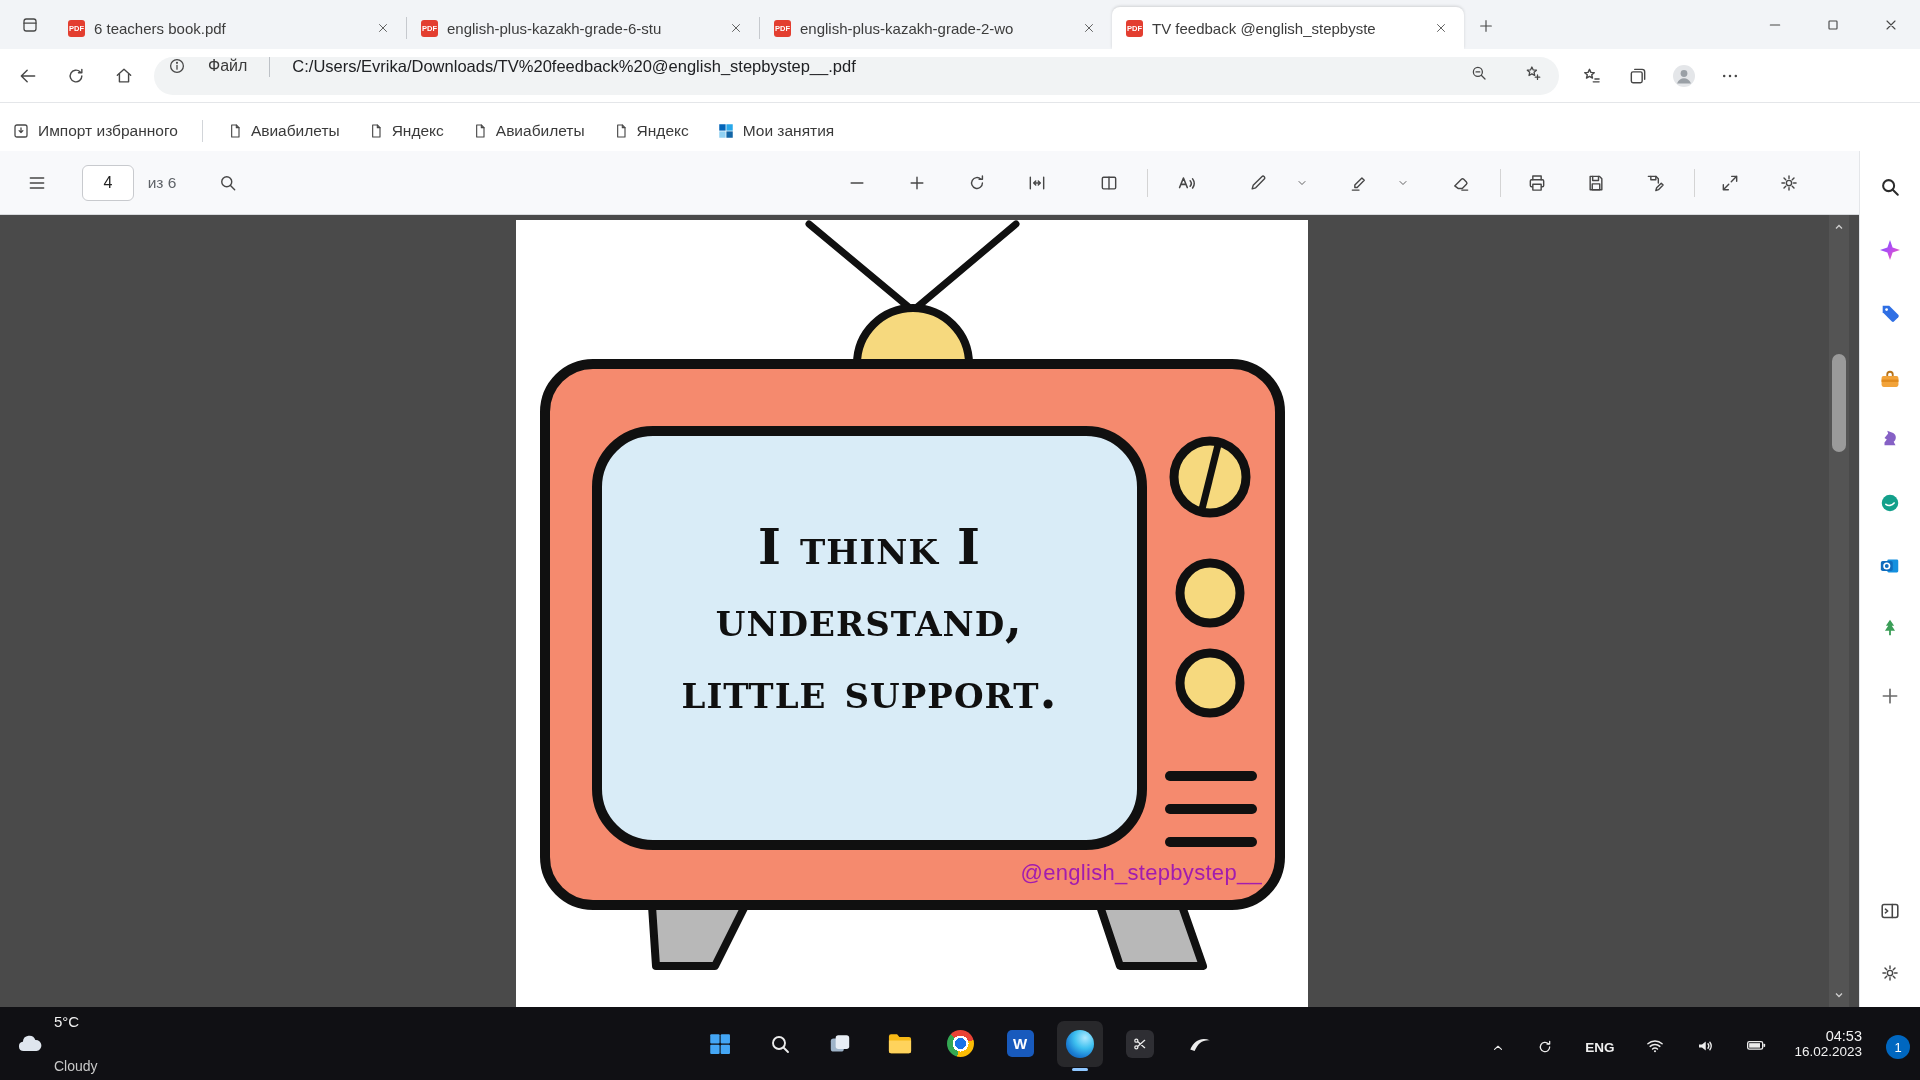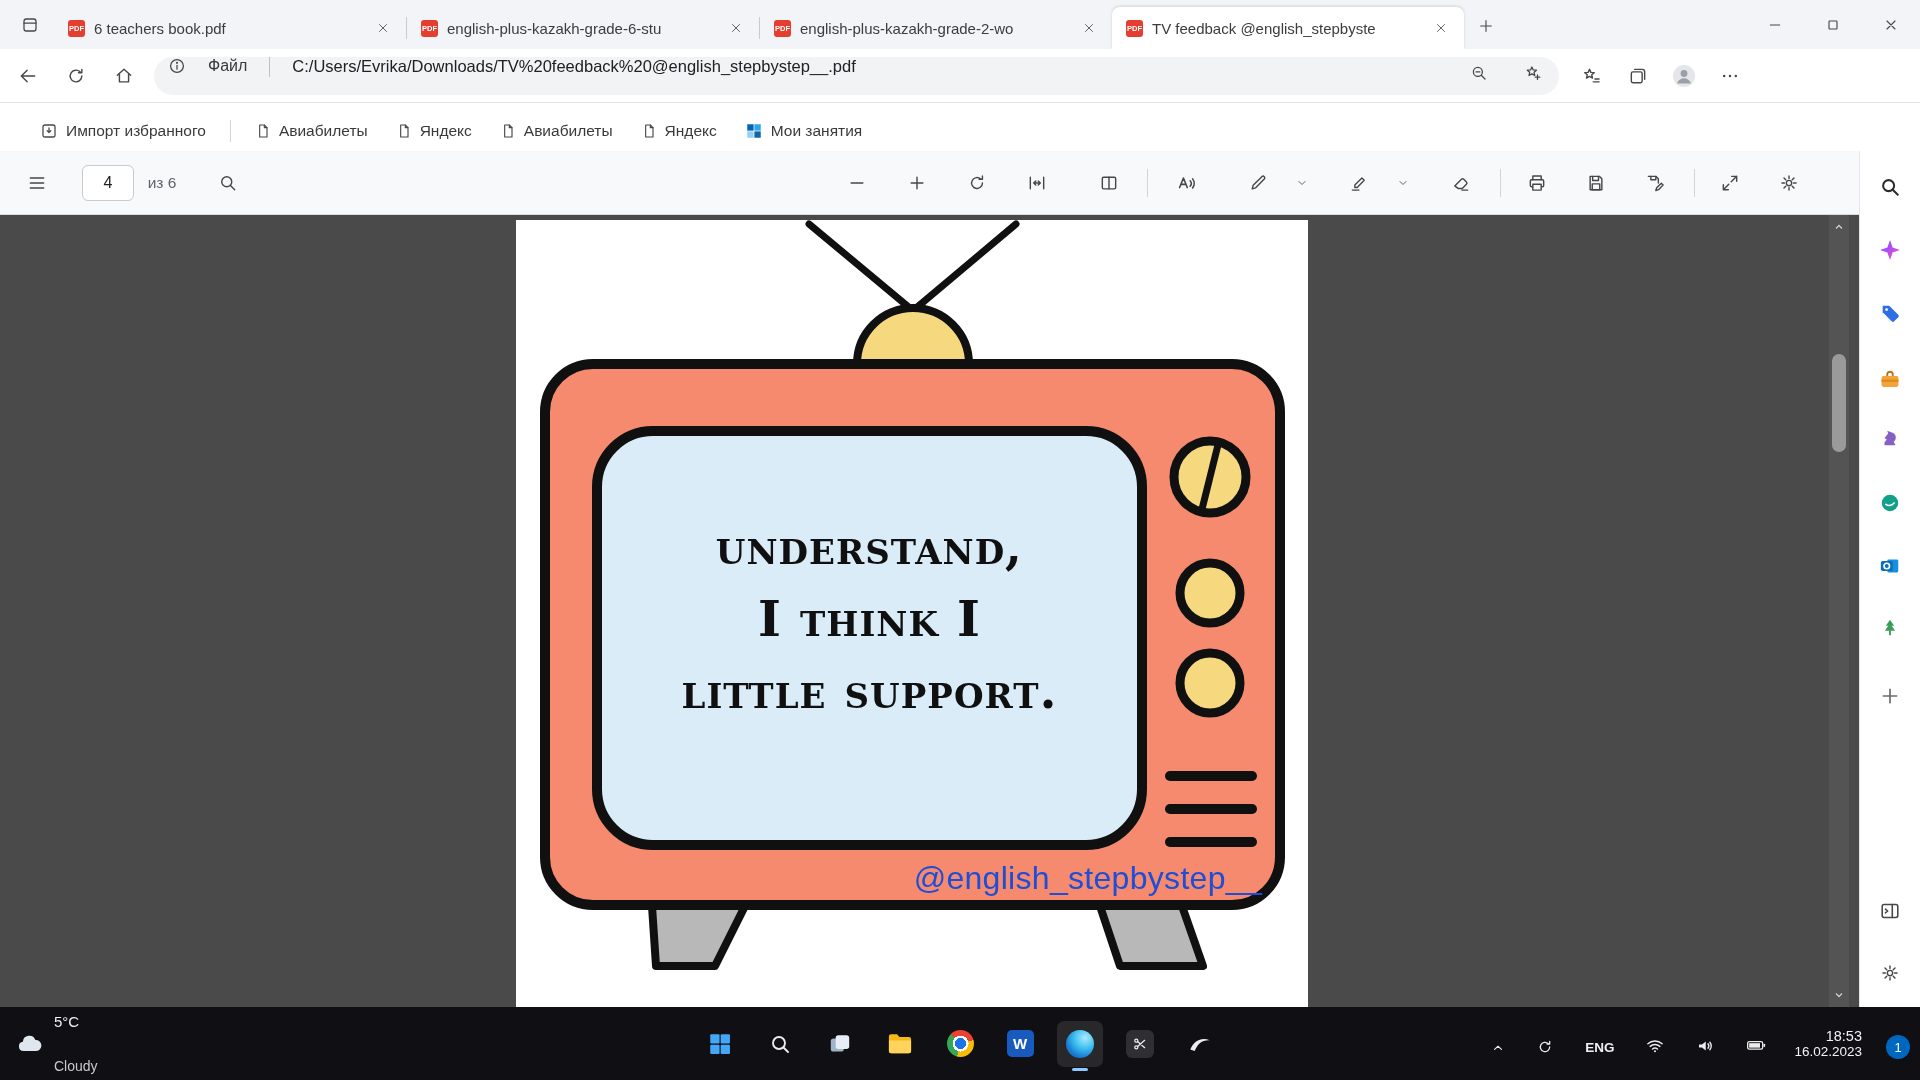--- a/index.html
+++ b/index.html
@@ -31,21 +31,21 @@
   .navbtn { width:40px; height:40px; margin-left:8px; display:flex; align-items:center; justify-content:center; border-radius:8px; }
   .addressbar { margin-left:10px; width:1405px; height:38px; background:#f1f3f4; border-radius:19px; display:flex; gap:22px; padding:0 10px 0 14px; }
   .scheme { font-size:16px; color:#3a3a3a; }
   .adiv { width:1px; height:20px; background:#bdc1c6; }
   .url { font-size:16.5px; color:#202124; white-space:nowrap; overflow:hidden; flex:1; }
   .abicon { width:32px; height:32px; display:flex; align-items:center; justify-content:center; border-radius:6px; flex:none; }
   .tb-right { display:flex; align-items:center; gap:8px; margin-left:14px; }
   .tb-right button { width:38px; height:38px; display:flex; align-items:center; justify-content:center; border-radius:8px; }
 
   
-  .bookmarks { position:absolute; top:104px; left:0; width:1920px; height:54px; background:#fff; border-bottom:1px solid #e4e6e9; display:flex; align-items:center; gap:8px; padding-left:30px; }
+  .bookmarks { position:absolute; top:104px; left:0; width:1920px; height:54px; background:#fff; border-bottom:1px solid #e4e6e9; display:flex; align-items:center; gap:8px; padding-left:2px; }
   .bmitem { display:flex; align-items:center; gap:8px; height:34px; padding:0 10px; border-radius:6px; }
   .bmitem span { font-size:15.5px; color:#3a3a3a; white-space:nowrap; }
   .bmdiv { width:1px; height:22px; background:#d2d5d9; margin:0 6px; }
 
   
   .pdftoolbar { position:absolute; top:151px; left:0; width:1859px; height:64px; background:#f8f9fb; border-bottom:1px solid #d9dbde; z-index:2; }
   .pt { position:absolute; top:50%; transform:translate(-50%,-50%); display:flex; align-items:center; justify-content:center; width:40px; height:40px; border-radius:6px; }
   .pageinput { position:absolute; top:50%; left:108px; transform:translate(-50%,-50%); width:52px; height:36px; border:1px solid #c8cace; border-radius:6px; background:#fff; text-align:center; font-size:16px; color:#222; }
   .oflabel { position:absolute; top:50%; left:162px; transform:translate(-50%,-50%); font-size:15.5px; color:#5f6368; white-space:nowrap; }
   .pdiv { position:absolute; top:50%; transform:translateY(-50%); width:1px; height:28px; background:#d4d4d4; }
@@ -53,21 +53,21 @@
   
   .edgebar { position:absolute; top:151px; right:0; width:61px; height:856px; background:#fff; border-left:1px solid #e4e6e9; z-index:2; }
   .ebtn { position:absolute; left:50%; transform:translate(-50%,-50%); width:42px; height:42px; display:flex; align-items:center; justify-content:center; border-radius:8px; }
 
   
   .viewport { position:absolute; top:215px; left:0; width:1859px; height:792px; background:#4a4a4a; overflow:hidden; }
   .pdfpage { position:absolute; left:516px; top:5px; width:792px; height:787px; background:#fff; }
   .screen-text { position:absolute; left:81px; top:291px; width:545px; text-align:center;
                  font-family:"DejaVu Serif",serif; font-weight:700; font-variant:small-caps;
                  font-size:49px; line-height:72px; letter-spacing:1px; color:#101010; }
-  .credit { position:absolute; right:46px; top:640px; font-size:32px; color:#1d4ed8; letter-spacing:.3px; }
+  .credit { position:absolute; right:46px; top:640px; font-size:22px; color:#a21caf; letter-spacing:.3px; }
 
   .vscroll { position:absolute; right:10px; top:0; width:20px; height:792px; background:#545454; }
   .sarrow { position:absolute; left:0; width:20px; height:20px; display:flex; align-items:center; justify-content:center; }
   .sthumb { position:absolute; left:3px; top:139px; width:14px; height:98px; background:#9a9a9a; border-radius:7px; }
 
   
   .taskbar { position:absolute; bottom:0; left:0; width:1920px; height:73px; background:#101014; display:flex; align-items:center; }
   .weather { display:flex; align-items:center; gap:10px; padding:0 16px; height:100%; }
   .weather .t1 { font-size:15px; color:#f2f2f2; }
   .weather .t2 { font-size:14px; color:#c9c9c9;margin-top:28px; }
@@ -505,22 +505,22 @@
       </g>
       <path d="M694 223L694 291" stroke="#101010" stroke-width="7" transform="rotate(14 694 257)"></path>
 
       <g stroke="#101010" stroke-width="10" stroke-linecap="round">
         <path d="M654 556H736"></path>
           <path d="M654 589H736"></path>
           <path d="M654 622H736"></path>
       </g>
     </svg>
     <div class="screen-text">
+      <div>I think I</div>
       <div>understand,</div>
-      <div>I think I</div>
       <div>little support.</div>
     </div>
     <div class="credit">@english_stepbystep__</div>
   </div>
 
   <div class="vscroll">
     <div class="sarrow" style="top:2px">
         <svg class="s12" viewBox="0 0 24 24" fill="none" stroke="#cfcfcf" stroke-width="2.5">
           <path d="M6 15l6-6 6 6"></path>
         </svg>
@@ -629,18 +629,18 @@
         </svg>
       </button>
     <button class="traybtn">
         <svg class="s20" viewBox="0 0 24 24">
           <rect x="2" y="8" width="18" height="9" rx="2" stroke="#ececec" stroke-width="1.6" fill="none"></rect>
           <rect x="3.8" y="9.8" width="13" height="5.4" fill="#ececec"></rect>
           <rect x="21" y="10.5" width="2" height="4" rx="1" fill="#ececec"></rect>
         </svg>
       </button>
     <button class="clock">
-      <span class="tm" style="display:block">18:53</span>
+      <span class="tm" style="display:block">04:53</span>
       <span class="dt" style="display:block">16.02.2023</span>
     </button>
     <button class="badge">1</button>
   </div>
 </div>
 
 </body></html>

